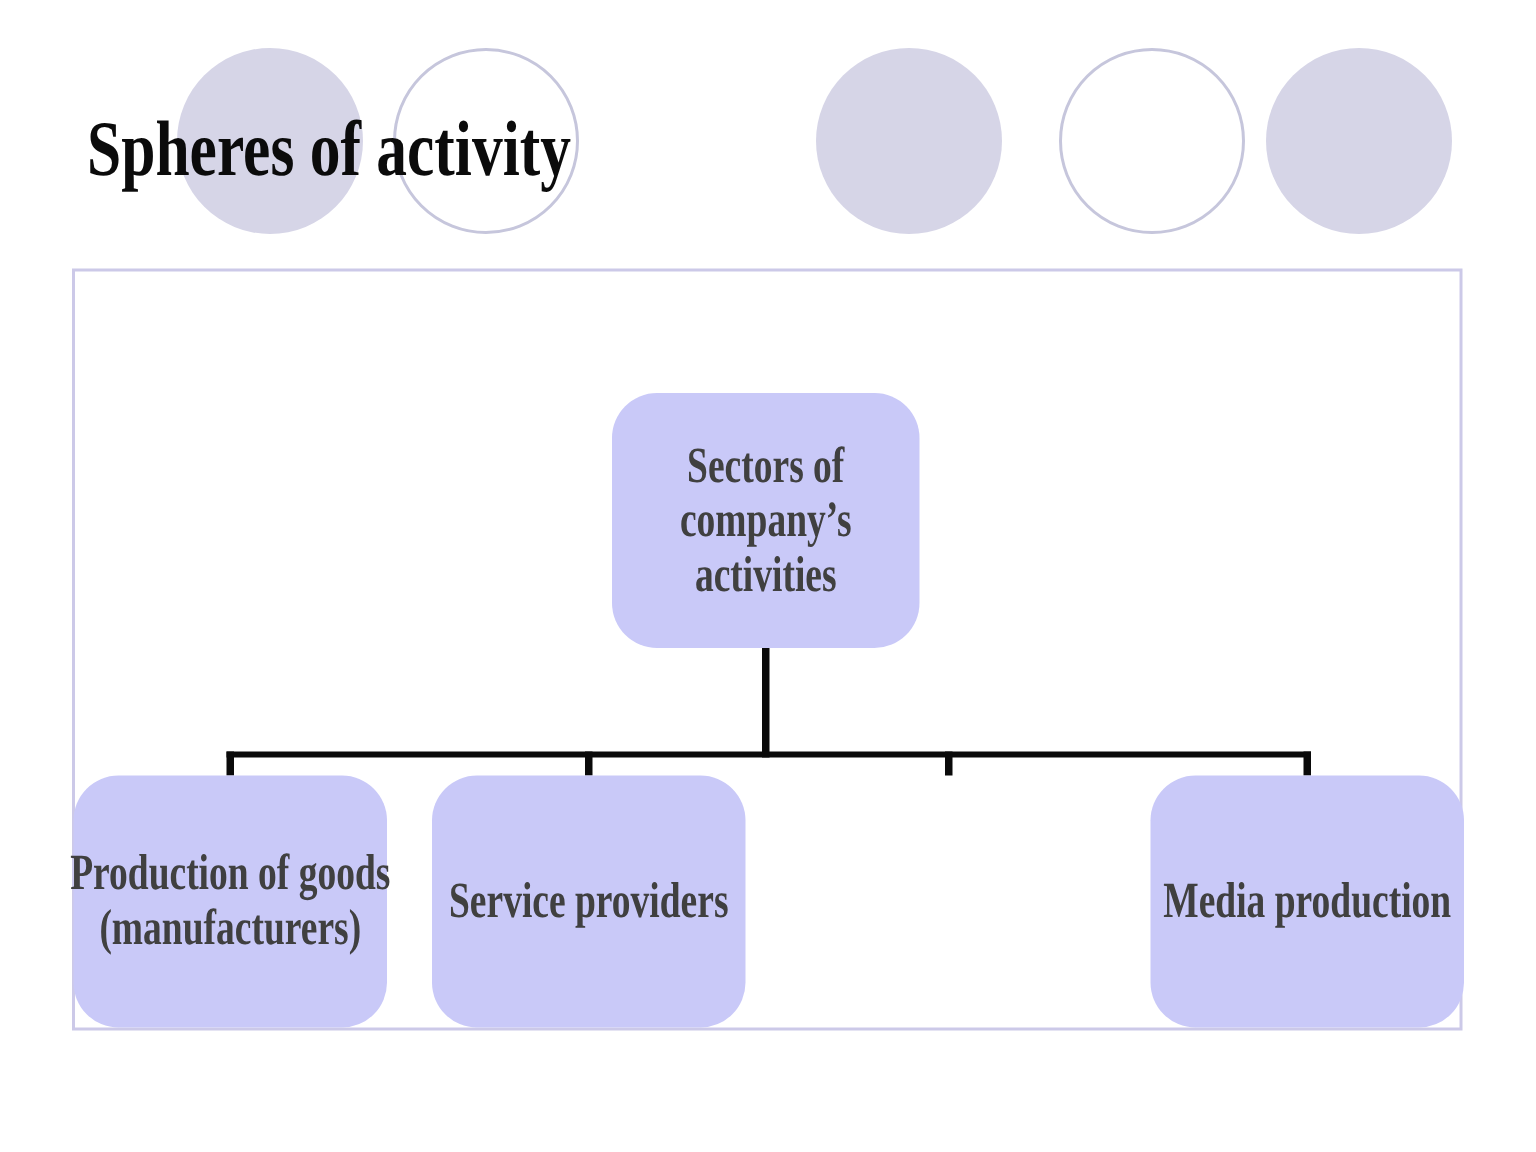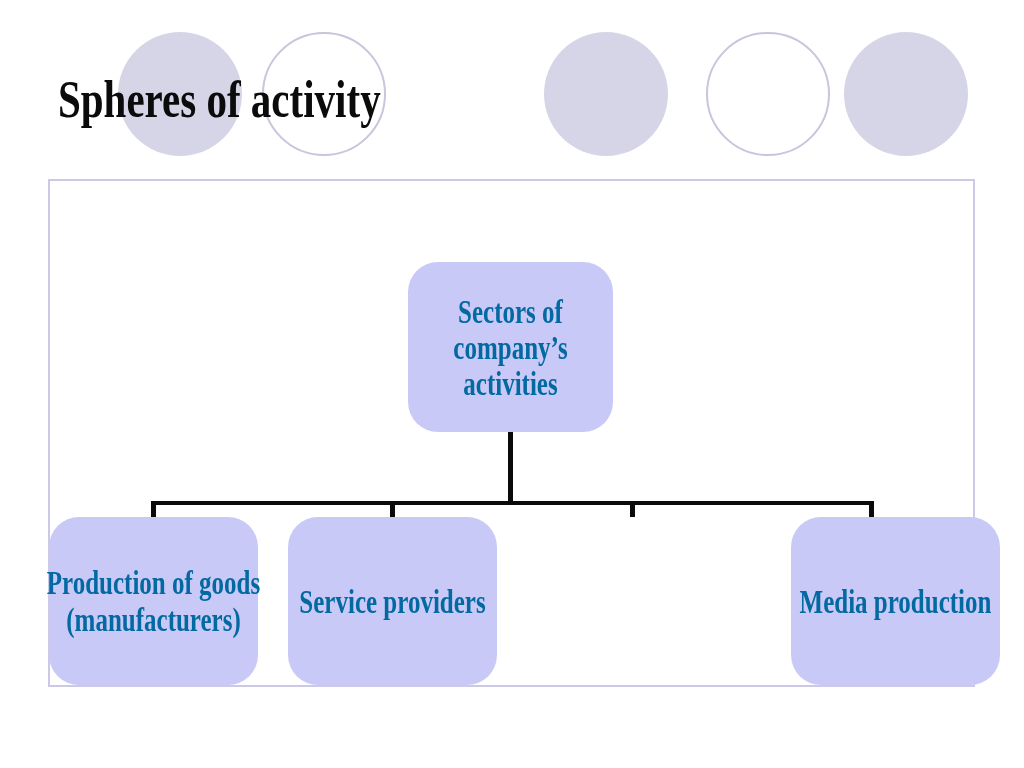--- a/index.html
+++ b/index.html
@@ -61,21 +61,21 @@
 
   
   .node {
     position: absolute;
     background: #c9c9f8;
     border-radius: 30px;
     display: flex;
     align-items: center;
     justify-content: center;
     z-index: 4;
-    color: #0369a1;
+    color: #404040;
     text-align: center;
   }
   .node .label {
     display: inline-block;
     font-weight: bold;
     font-size: 25px;
     line-height: 27px;
     transform: scaleY(1.35);
   }
   .root-node {
@@ -87,21 +87,21 @@
   .root-node .label { max-width: 165px; }
 
   .child-node {
     top: 517px;
     width: 209px;
     height: 168px;
   }
   .child-1 { left: 49px; }
   .child-2 { left: 288px; }
   .child-3 { left: 528px; }
-  .child-4 { left: 767px; margin-left: 24px; }
+  .child-4 { left: 767px; }
   .child-1 .label { min-width: 262px; }
   .child-2 .label, .child-3 .label, .child-4 .label { white-space: nowrap; }
 
   
   .line {
     position: absolute;
     background: #0a0a0a;
     z-index: 3;
   }
   .v-root { left: 508px; top: 432px; width: 5px;  height: 73px; }

